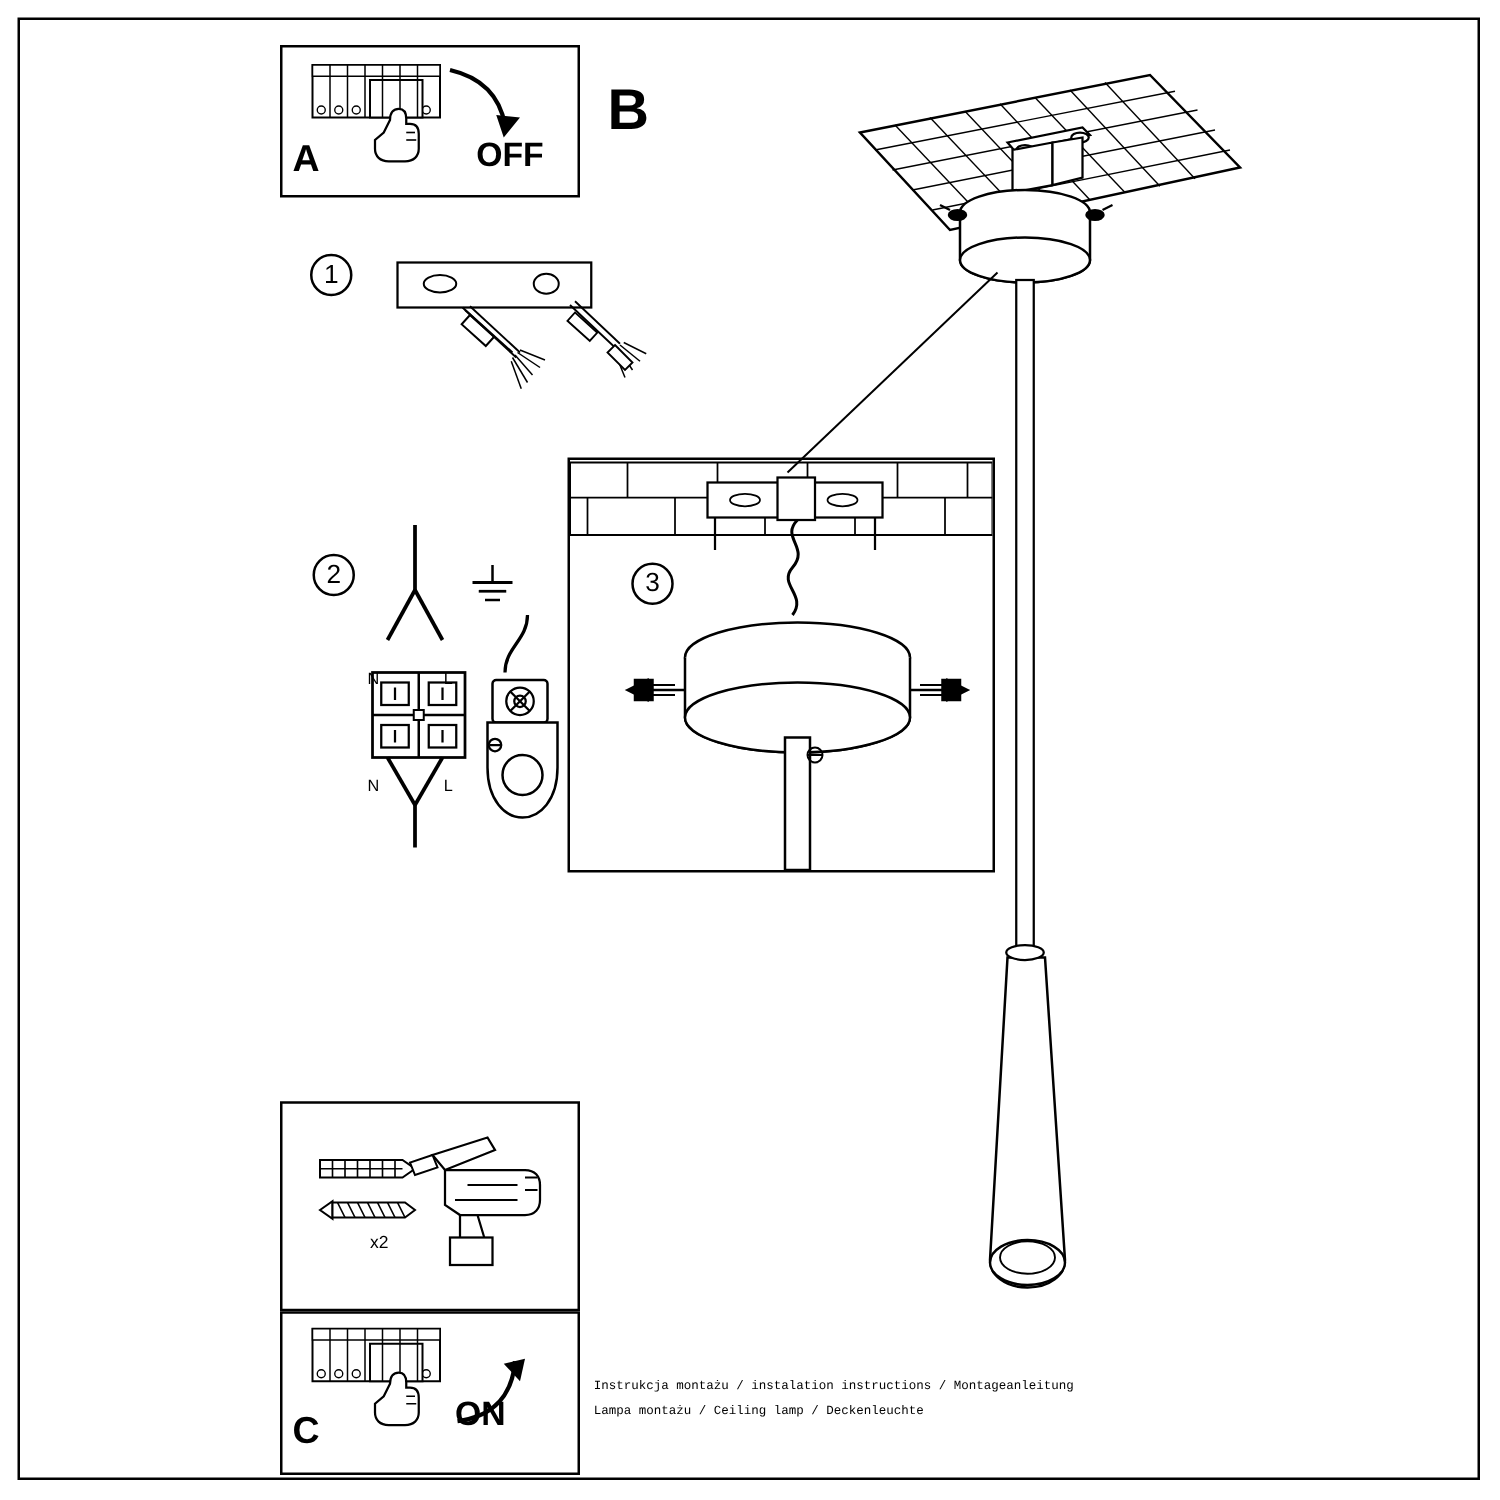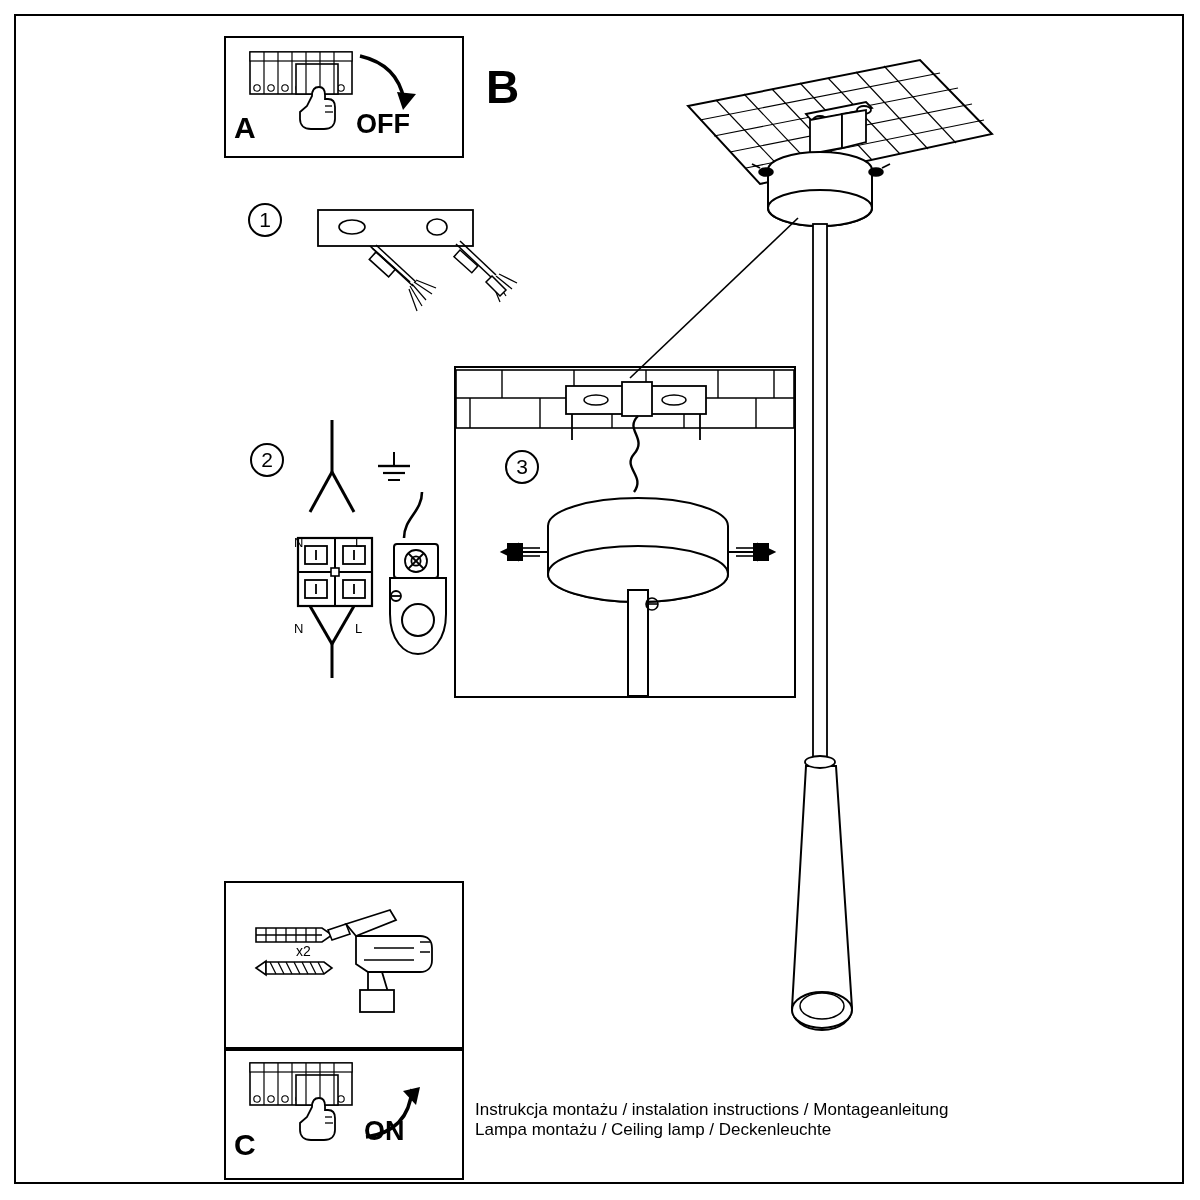--- a/index.html
+++ b/index.html
@@ -69,37 +69,38 @@
     line-height: 1;
   }
   .nl {
     position: absolute;
     font-size: 13px;
     line-height: 1;
     font-weight: normal;
   }
   .footer {
     position: absolute;
-    font-size: 17px;
+    font-size: 10px;
     line-height: 20px;
     white-space: nowrap;
+    font-family: Liberation Mono, monospace;
   }
   svg { display: block; }
   .abs { position: absolute; }
 </style>
 </head>
 <body>
 
 <div id="sheet">
 
   <div class="frame"></div>
 
   <div class="box" style="left:224px; top:36px; width:240px; height:122px;"></div>
   <div class="label-letter" style="left:234px; top:113px;">A</div>
-  <div class="onoff" style="left:356px; top:111px;">OFF</div>
+  <div class="onoff" style="left:381px; top:111px;">OFF</div>
 
   <div class="abs" style="left:240px; top:44px;">
     <svg width="220" height="100" viewBox="0 0 220 100">
 
       <rect x="10" y="8" width="102" height="42" fill="#fff" stroke="#000" stroke-width="1.6"></rect>
       <rect x="10" y="8" width="102" height="9" fill="#fff" stroke="#000" stroke-width="1.2"></rect>
       <g stroke="#000" stroke-width="1.2">
         <line x1="24" y1="8" x2="24" y2="50"></line>
         <line x1="38" y1="8" x2="38" y2="50"></line>
         <line x1="52" y1="8" x2="52" y2="50"></line>
@@ -312,21 +313,21 @@
         <polygon points="318,184 302,176 302,192" fill="#000"></polygon>
       </g>
       <g stroke="#000" stroke-width="1.6">
         <line x1="280" y1="180" x2="298" y2="180"></line>
         <line x1="280" y1="188" x2="298" y2="188"></line>
       </g>
     </svg>
   </div>
 
   <div class="box" style="left:224px; top:881px; width:240px; height:168px;"></div>
-  <div class="small-txt" style="left:296px; top:944px;">x2</div>
+  <div class="small-txt" style="left:296px; top:986px;">x2</div>
 
   <div class="abs" style="left:234px; top:890px;">
     <svg width="222" height="150" viewBox="0 0 222 150">
 
       <g fill="#fff" stroke="#000" stroke-width="1.6">
         <path d="M22 38 h66 l10 7 l-10 7 h-66 z"></path>
       </g>
       <g stroke="#000" stroke-width="1.3">
         <line x1="32" y1="38" x2="32" y2="52"></line>
         <line x1="42" y1="38" x2="42" y2="52"></line>

